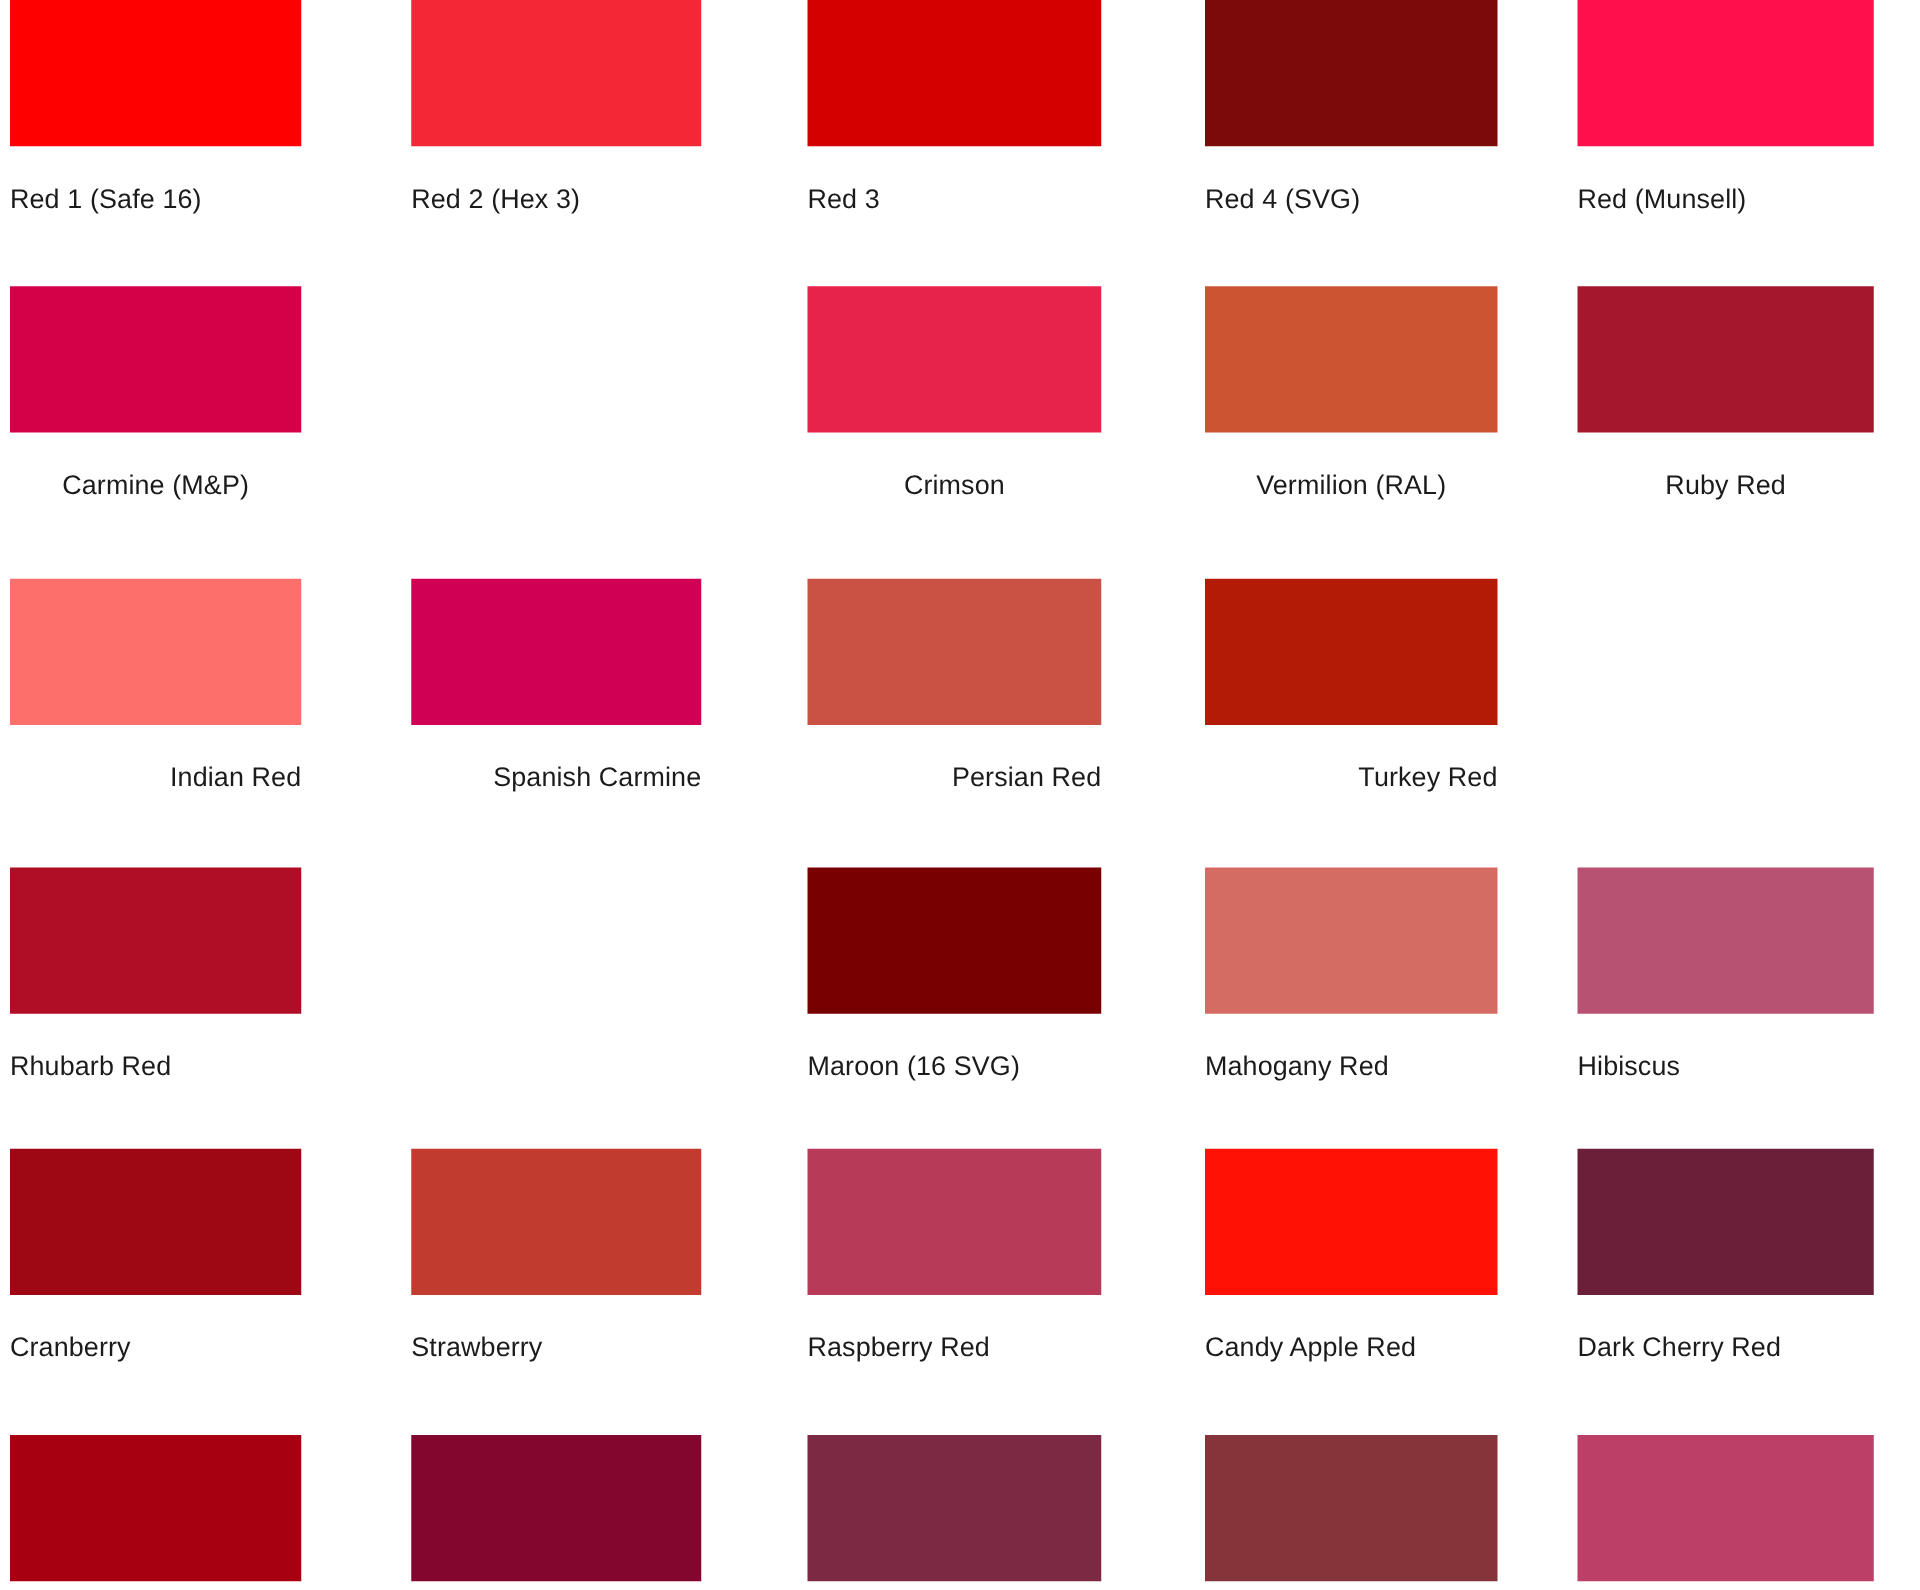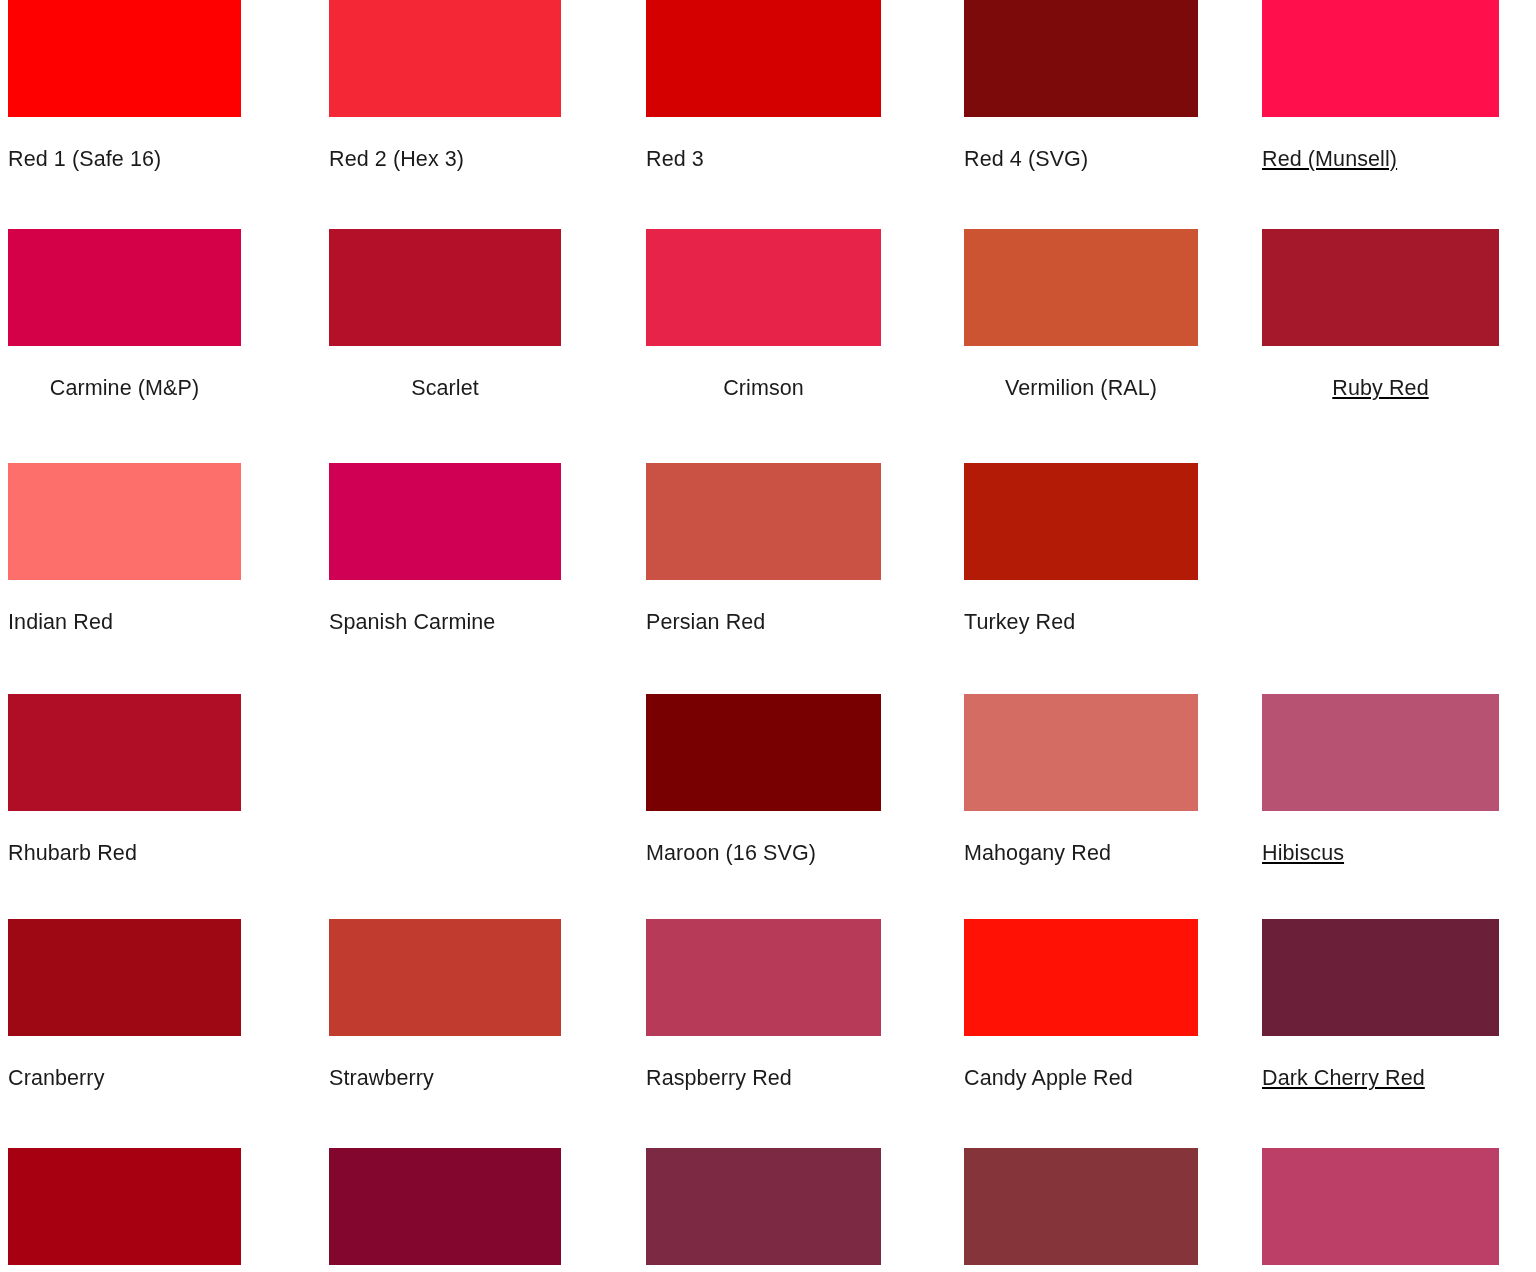--- a/index.html
+++ b/index.html
@@ -32,25 +32,25 @@
     line-height: 24px;
     color: #1b1b1b;
     white-space: nowrap;
     letter-spacing: 0.1px;
   }
   
   .col-0 { left: 8px; }
   .col-1 { left: 329px; }
   .col-2 { left: 646px; }
   .col-3 { left: 964px; }
-  .col-4 { left: 1262px; text-decoration: underline; }
+  .col-4 { left: 1262px; }
   
   .row-0 { top: 0px; }
   .row-1 { top: 229px; text-align: center; }
-  .row-2 { top: 463px; }
+  .row-2 { top: 463px; text-align: right; }
   .row-3 { top: 694px; }
   .row-4 { top: 919px; }
   .row-5 { top: 1148px; }
   
   .col-1 .swatch-chip { width: 232px; }
   .col-2 .swatch-chip { width: 235px; }
   .col-3 .swatch-chip { width: 234px; }
   .col-4 .swatch-chip { width: 237px; }
 </style>
 </head>
@@ -73,24 +73,20 @@
       <div class="swatch-chip" title="#7c0a0a" style="background-color: rgb(124, 10, 10);"></div>
       <div class="swatch-label">Red 4 (SVG)</div>
     </div>
     <div class="swatch-cell col-4 row-0">
       <div class="swatch-chip" title="#ff0f4b" style="background-color: rgb(255, 15, 75);"></div>
       <div class="swatch-label">Red (Munsell)</div>
     </div>
     <div class="swatch-cell col-0 row-1">
       <div class="swatch-chip" title="#d40048" style="background-color: rgb(212, 0, 72);"></div>
       <div class="swatch-label">Carmine (M&amp;P)</div>
-    </div>
-    <div class="swatch-cell col-1 row-1">
-      <div class="swatch-chip" title="#b4102a" style="background-color: rgb(180, 16, 42);"></div>
-      <div class="swatch-label">Scarlet</div>
     </div>
     <div class="swatch-cell col-2 row-1">
       <div class="swatch-chip" title="#e8234a" style="background-color: rgb(232, 35, 74);"></div>
       <div class="swatch-label">Crimson</div>
     </div>
     <div class="swatch-cell col-3 row-1">
       <div class="swatch-chip" title="#cc5433" style="background-color: rgb(204, 84, 51);"></div>
       <div class="swatch-label">Vermilion (RAL)</div>
     </div>
     <div class="swatch-cell col-4 row-1">

